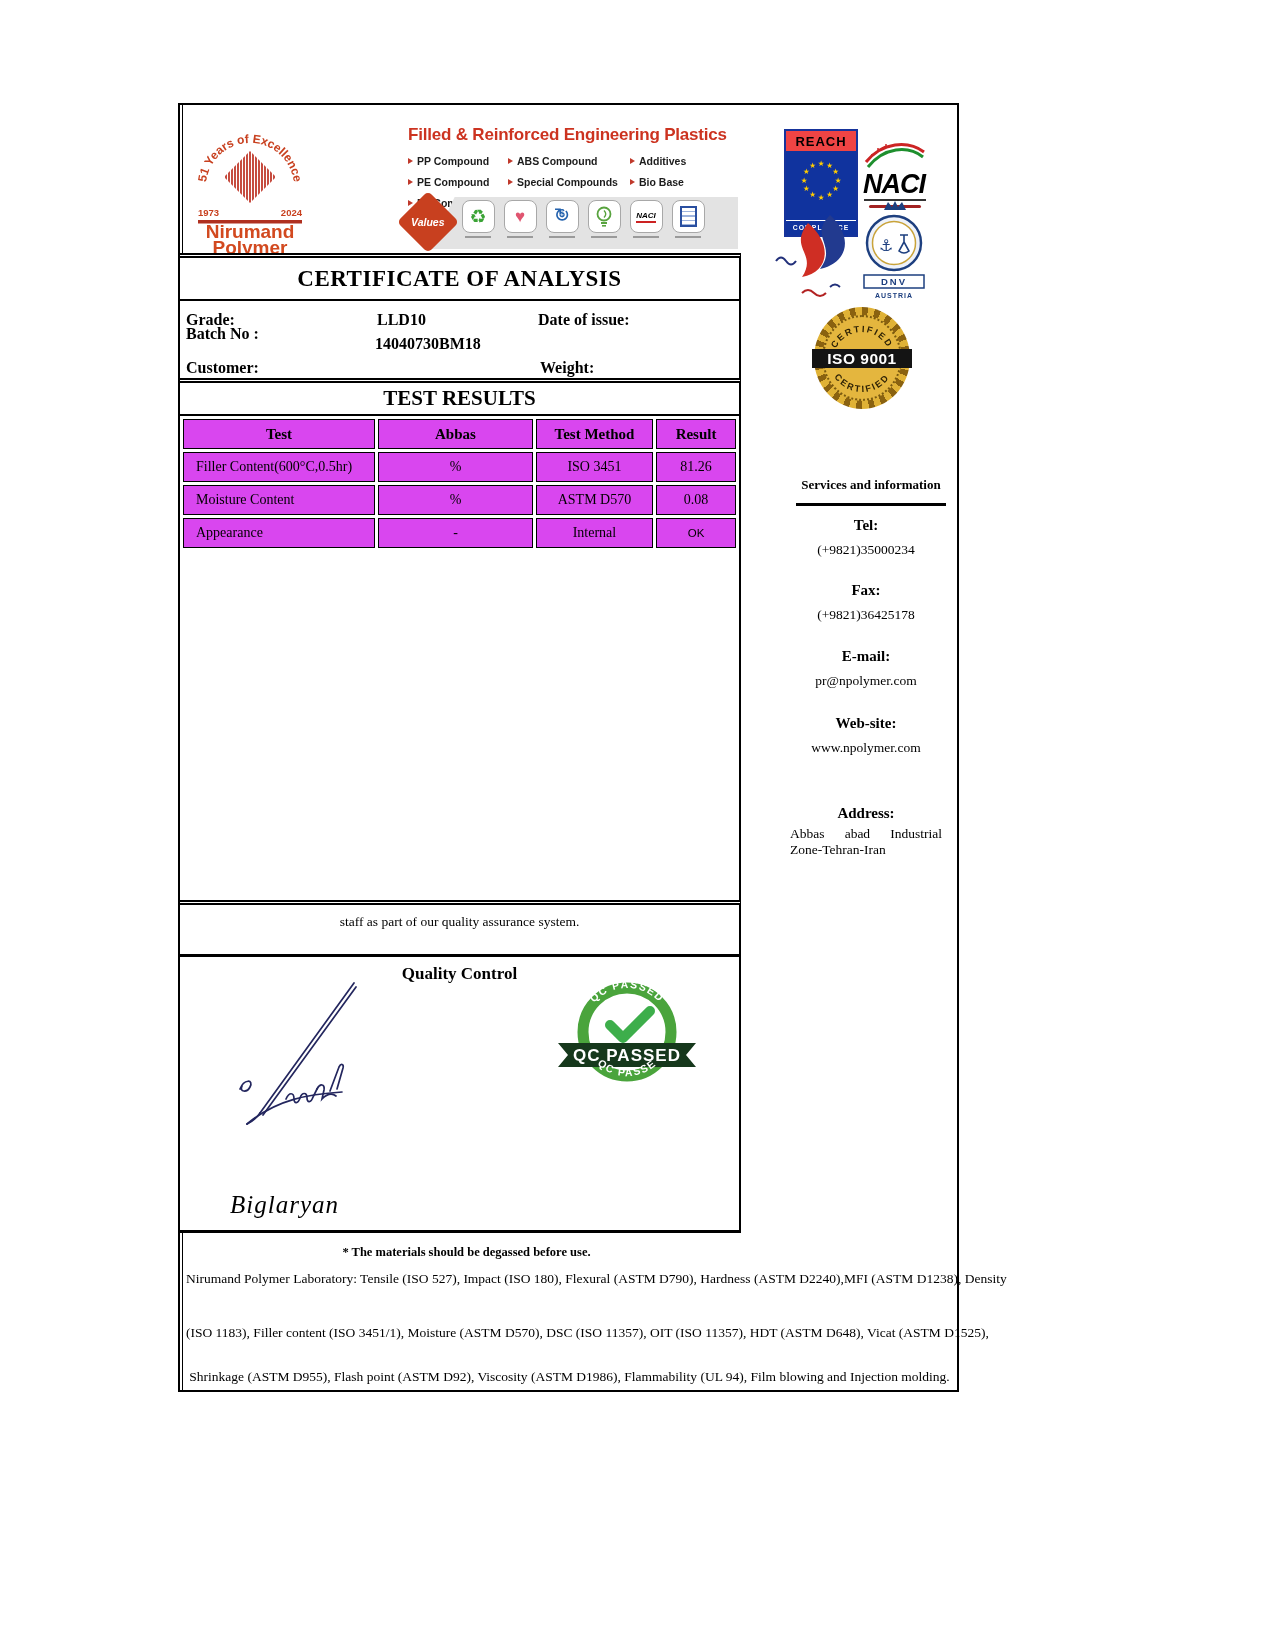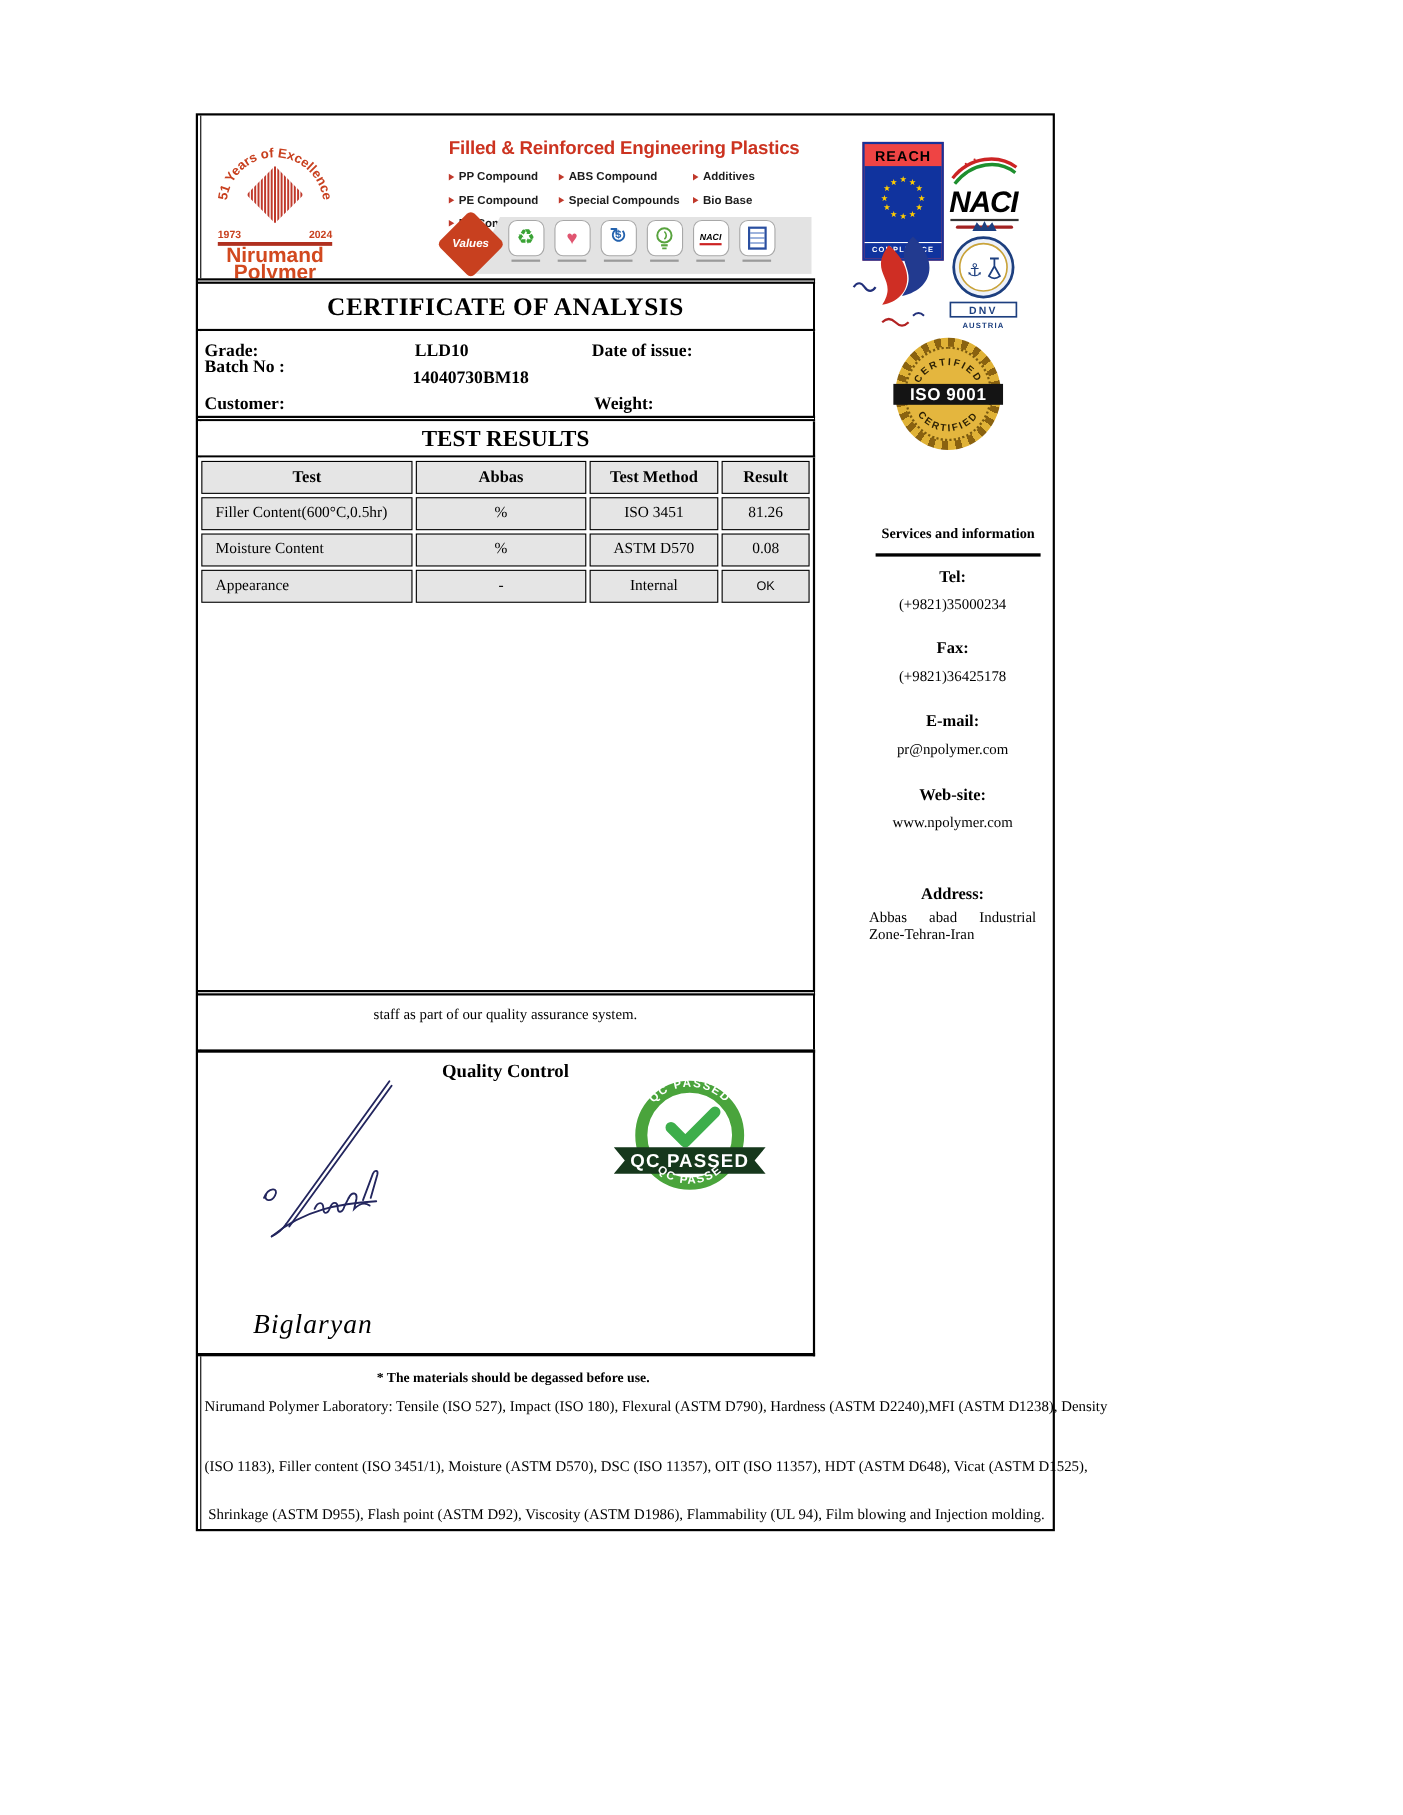--- a/index.html
+++ b/index.html
@@ -46,21 +46,21 @@
   
   .lbox { position:absolute; left:0; width:561px; border-right:2.5px solid #000; background:#fff; }
   .box-title { top:148px; height:48px; border-top:5px double #000; border-bottom:2.5px solid #000; text-align:center; }
   .box-title div { font:bold 23px "Liberation Serif", serif; letter-spacing:0.5px; line-height:42px; }
   .box-fields { top:196px; height:82px; border-bottom:5px double #000; font:bold 16px "Liberation Serif", serif; }
   .f { position:absolute; white-space:nowrap; }
   .box-trt { top:278px; height:33px; border-bottom:2.5px solid #000; text-align:center; }
   .box-trt div { font:bold 21px "Liberation Serif", serif; line-height:30px; }
   .box-table { top:311px; height:484px; }
   table.res { border-collapse:separate; border-spacing:3px; margin:0; width:559px; }
-  table.res th, table.res td { border:1.7px solid #000; height:30px; background:#e5e5e5; }
+  table.res th, table.res td { border:1.7px solid #000; height:30px; background:#d946ef; }
   table.res th { font:bold 15px "Liberation Serif", serif; text-align:center; }
   table.res td { font:14px "Liberation Serif", serif; text-align:center; }
   table.res td.lft { text-align:left; padding-left:12px;margin-top:28px; }
   table.res td.ok { font:11.5px "Liberation Sans", sans-serif; }
   .w1{width:190px}.w2{width:153px}.w3{width:116px}.w4{width:79px}
 
   .box-note { top:795px; height:54px; border-top:5px double #000; text-align:center; font:13.5px "Liberation Serif", serif; padding-top:7px; line-height:19px; }
   .box-qc { top:849px; height:279px; border-top:3px solid #000; border-bottom:3px solid #000; }
   .qc-title { text-align:center; font:bold 17px "Liberation Serif", serif; margin-top:7px; }
   .signature { position:absolute; left:42px; top:14px; width:150px; height:170px; }

